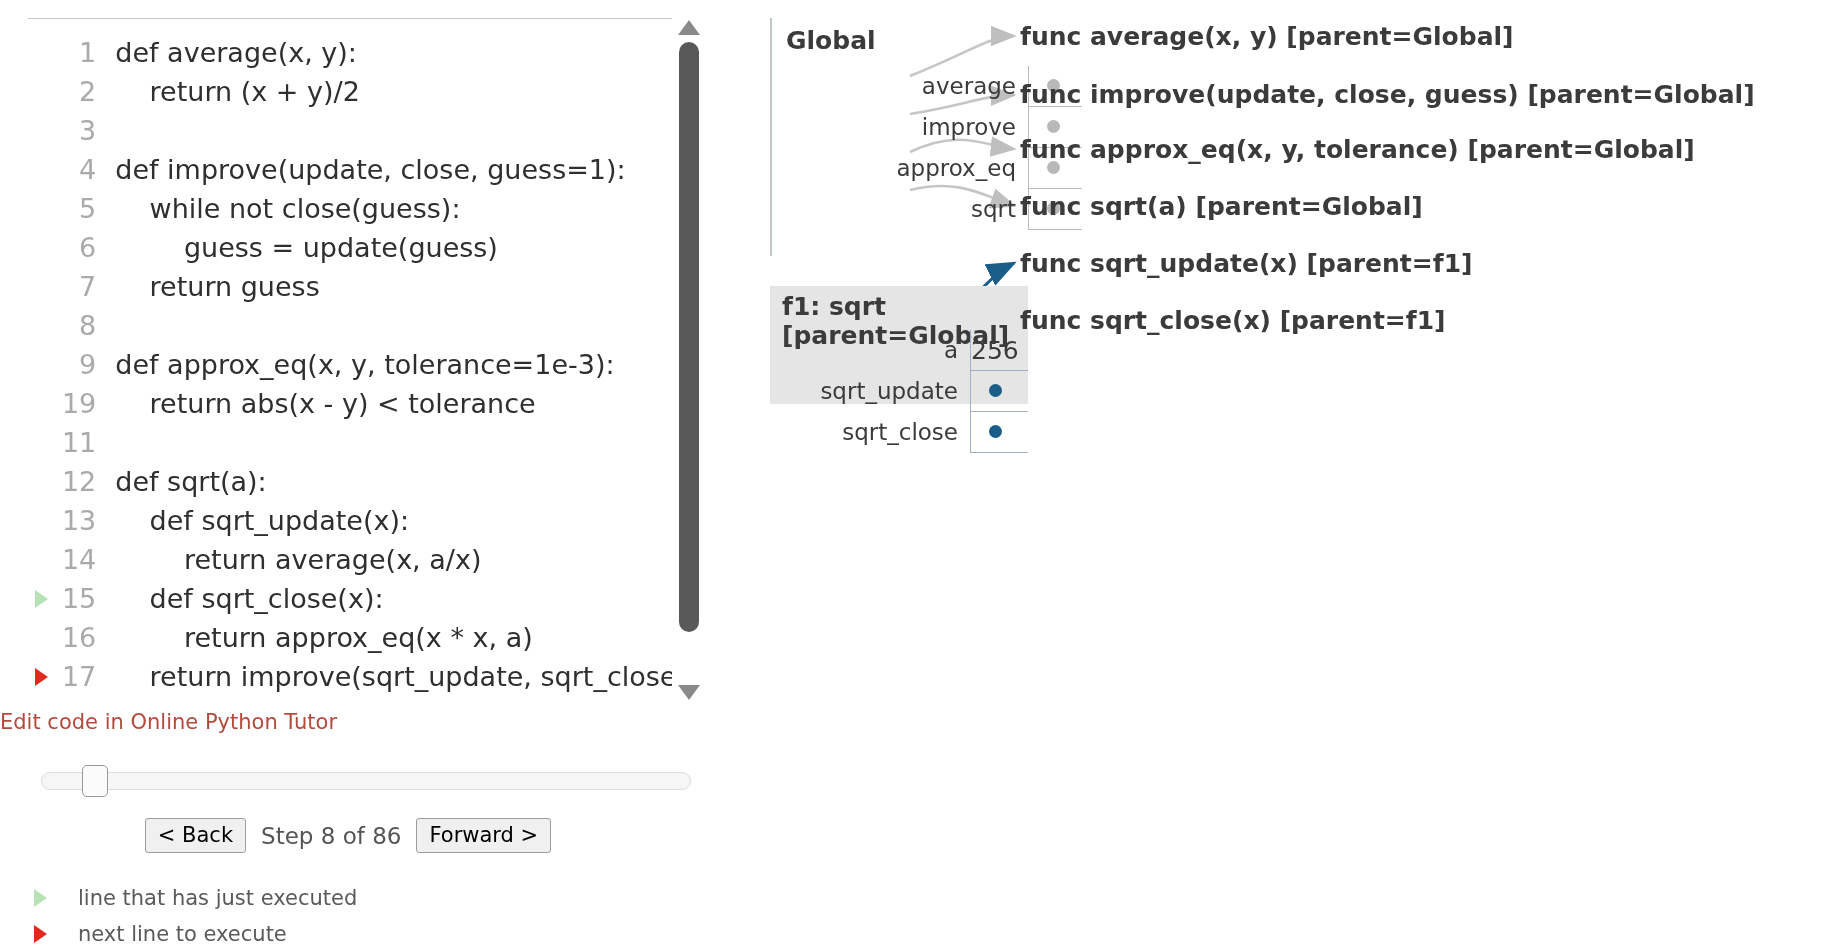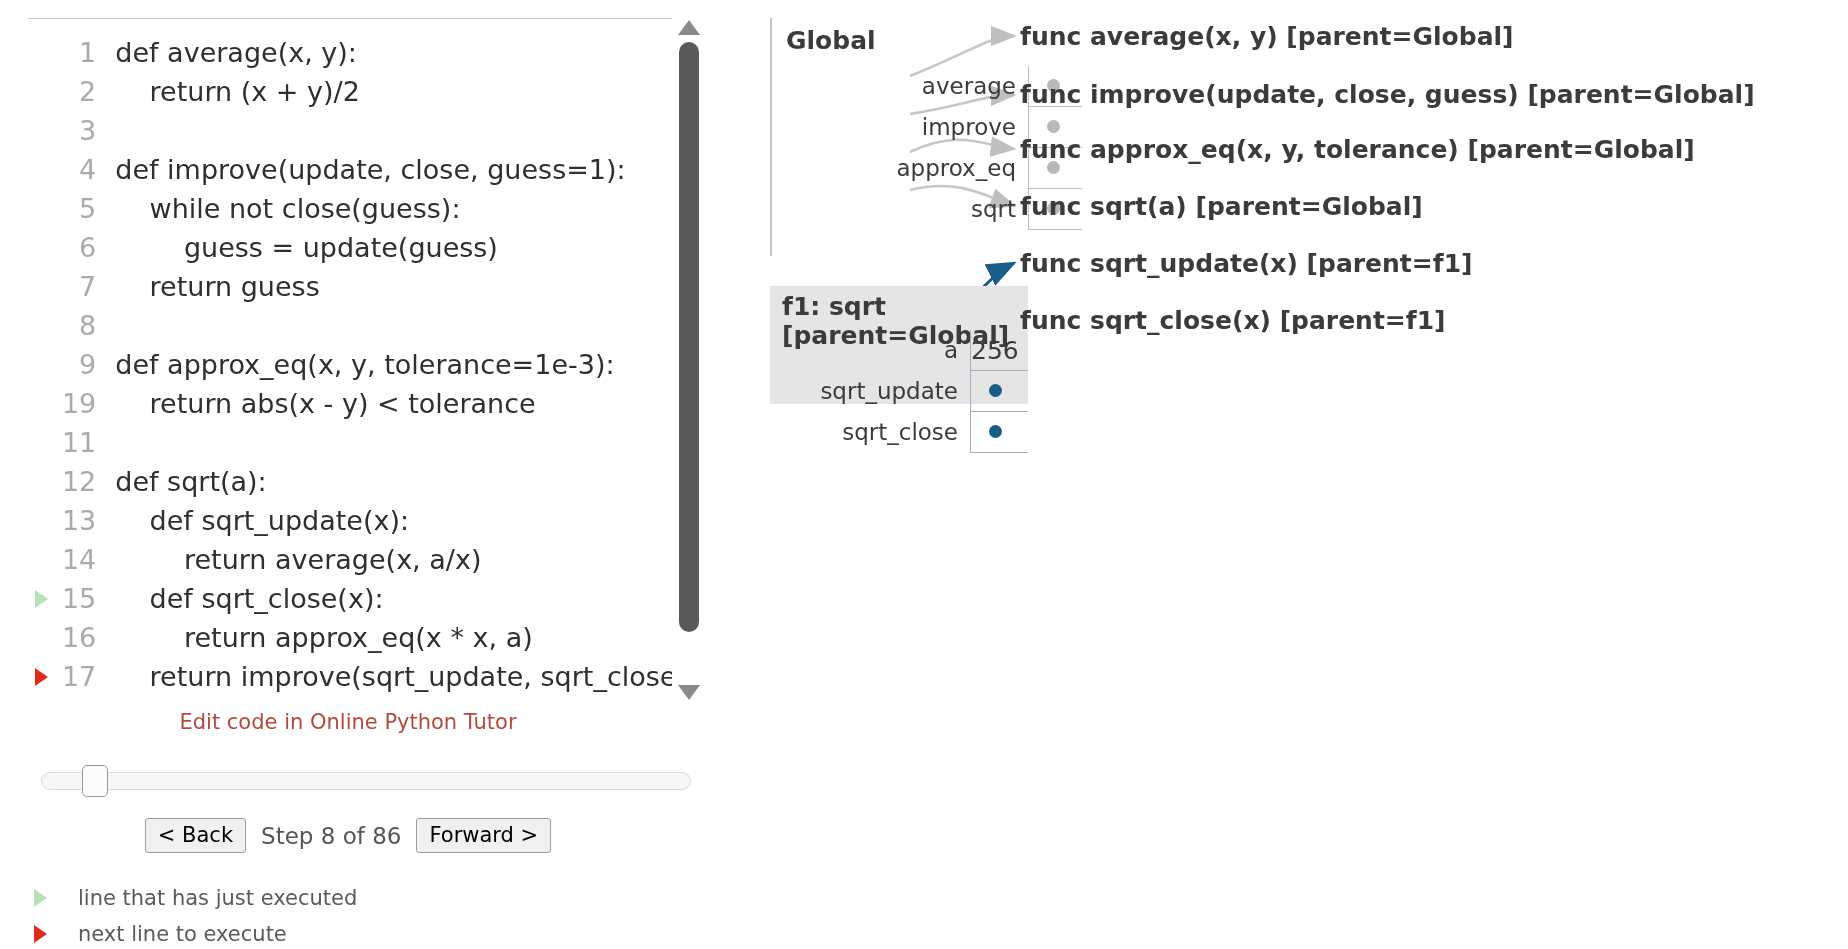--- a/index.html
+++ b/index.html
@@ -60,21 +60,21 @@
   #scroll-down{
     position:absolute;left:678px;top:685px;width:0;height:0;
     border-left:11px solid transparent;border-right:11px solid transparent;
     border-top:15px solid #8a8a8a;
   }
   #scroll-thumb{
     position:absolute;left:679px;top:42px;width:20px;height:590px;
     background:#595959;border-radius:10px;
   }
   #edit-link{
-    position:absolute;left:0;top:710px;width:696px;text-align:center;
+    position:absolute;left:0;top:710px;width:696px;text-align:left;
     color:#b44a3c;font-size:21px;font-family:"DejaVu Sans", sans-serif;
     cursor:pointer;
   }
   
   #slider-wrap{
     position:absolute;left:41px;top:772px;width:650px;height:18px;
   }
   #slider-track{
     position:absolute;left:0;top:0;width:650px;height:18px;
     background:#f6f6f6;border:1px solid #dcdcdc;border-radius:9px;

